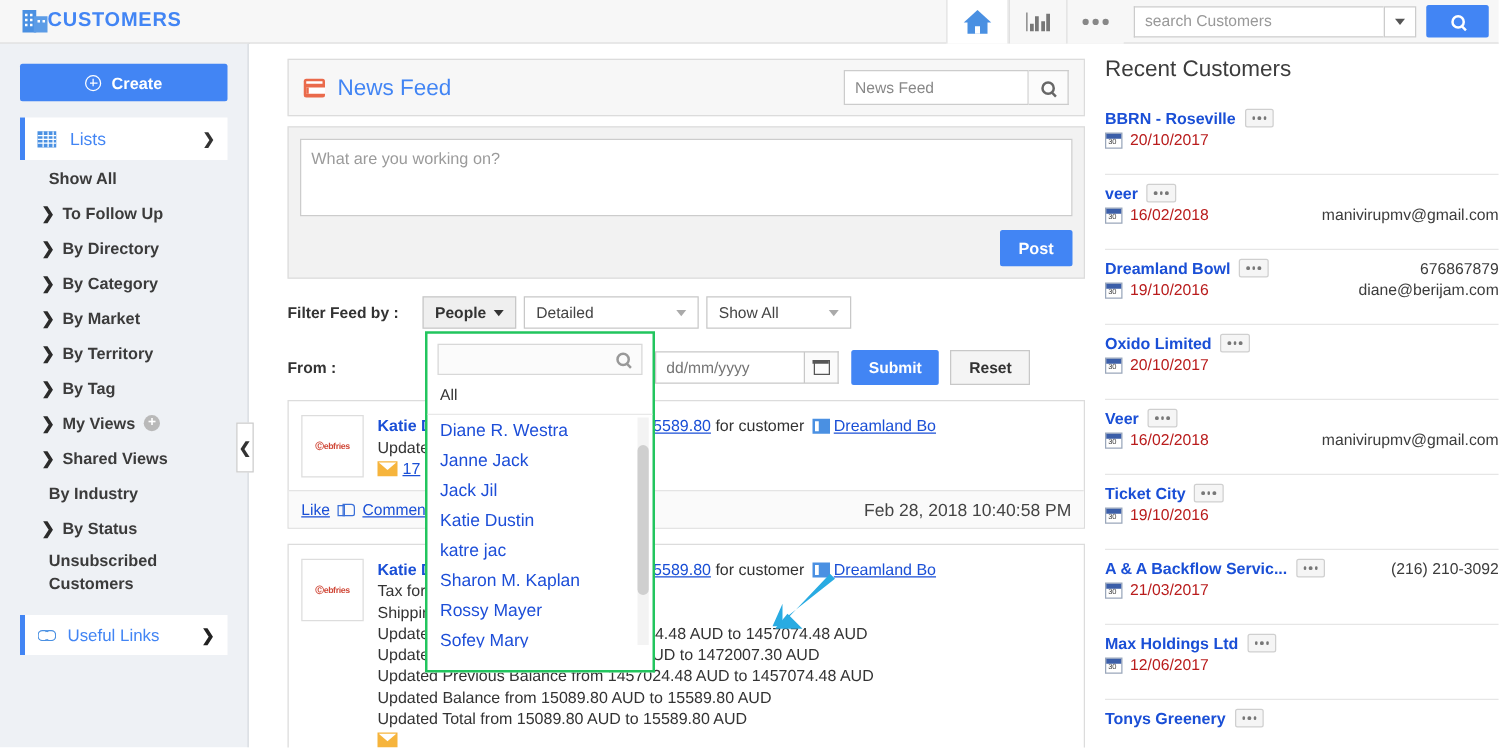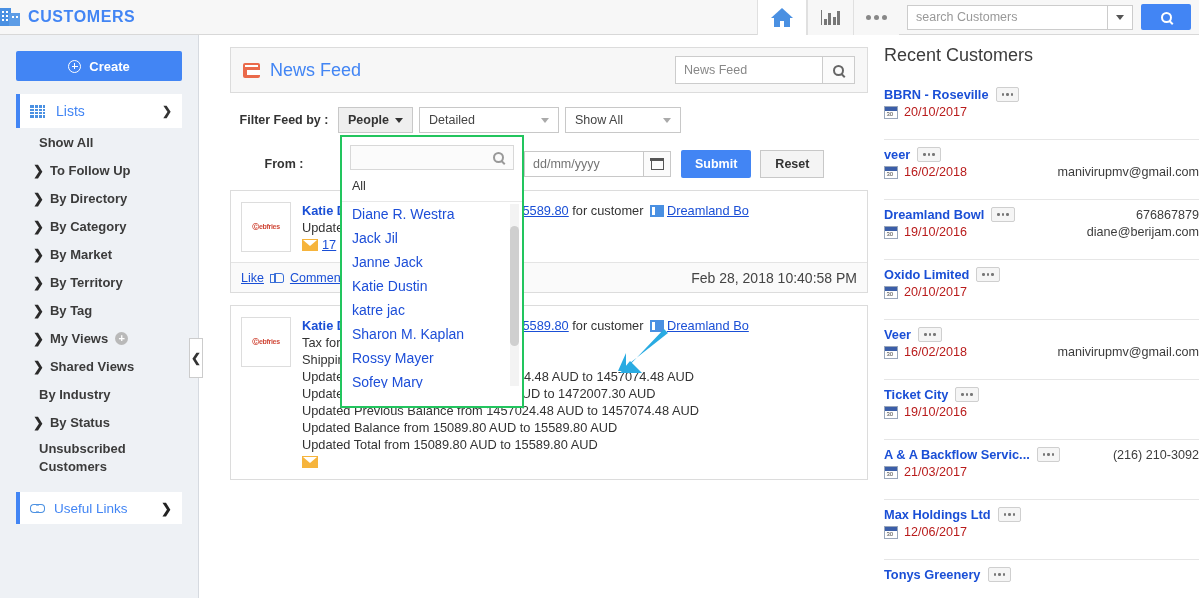--- a/index.html
+++ b/index.html
@@ -11,21 +11,21 @@
     background: #ffffff;
   }
   .app { position: relative; width:1199px; height:598px; }
 
   
   .topbar {
     position:absolute; left:0; top:0; width:1199px; height:35px;
     background:#f7f7f7; border-bottom:1px solid #d8d8d8;
     display:flex; align-items:center;
   }
-  .brand { display:flex; align-items:center; gap:8px; width:600px; height:100%; }
+  .brand { display:flex; align-items:center; padding-left:18px; width:600px; height:100%; }
   .brand-title {
     color:#4285f4; font-size:16px; font-weight:bold; letter-spacing:0.6px;
   }
   .bldg-icon { width:20px; height:18px; position:relative; }
   .bldg-icon .b1 { position:absolute; left:0; top:0; width:11px; height:18px; background:#4a90e2; }
   .bldg-icon .b2 { position:absolute; left:9px; top:5px; width:11px; height:13px; background:#5c9ce6; }
   .bldg-icon .w { position:absolute; background:#fff; width:2px; height:2px; }
 
   .topbar-right { margin-left:auto; display:flex; align-items:center; height:100%; }
   .icon-cell {
@@ -185,21 +185,21 @@
   }
   .compose textarea::placeholder { color:#9b9b9b; }
   .compose .row { display:flex; justify-content:flex-end; margin-top:8px; }
   .post-btn {
     background:#4285f4; color:#fff; border:none; font-weight:bold; font-size:13px;
     padding:7px 15px; cursor:pointer; border-radius:2px; font-family:"Liberation Sans", sans-serif;
   }
 
   .filters { margin-top:12px; position:relative; }
   .frow { display:flex; align-items:center; height:30px; }
-  .flabel { width:108px; text-align:center; font-weight:bold; font-size:12.5px; color:#333; }
+  .flabel { width:108px; text-align:left; font-weight:bold; font-size:12.5px; color:#333; }
   .people-btn {
     height:26px; border:1px solid #c8c8c8; background:#efefef; padding:0 9px;
     display:flex; align-items:center; gap:6px; font-weight:bold; font-size:12.5px;
     color:#333; cursor:pointer;
   }
   .caret-d { width:0;height:0;border-left:4px solid transparent;border-right:4px solid transparent;border-top:5px solid #333; }
   .sel {
     height:26px; border:1px solid #c8c8c8; background:#fff; display:flex; align-items:center;
     padding:0 0 0 9px; font-size:12.5px; color:#444; margin-left:6px; cursor:pointer;
   }
@@ -450,20 +450,26 @@
         <span class="feed-ico"></span>
         <span class="feed-head-title">News Feed</span>
         <div class="feed-search">
           <input value="" placeholder="News Feed" style="">
           <div class="btn">
             <span class="mag dark"></span>
           </div>
         </div>
       </div>
 
+      <div class="compose">
+        <textarea placeholder="What are you working on?" style=""></textarea>
+        <div class="row">
+          <button class="post-btn">Post</button>
+        </div>
+      </div>
 
       <div class="filters">
         <div class="frow">
           <div class="flabel">Filter Feed by :</div>
           <div class="people-btn">
             <span>People</span>
             <span class="caret-d"></span>
           </div>
           <div class="sel detailed">
             <span class="txt">Detailed</span>
@@ -491,22 +497,22 @@
         </div>
 
         <div class="people-dd">
           <div class="dd-search-wrap" style="position:relative;">
             <input class="dd-search" value="" style="">
             <span class="dd-search-ico"><span class="mag grey"></span></span>
           </div>
           <div class="dd-all">All</div>
           <div class="dd-list">
             <div class="dd-item">Diane R. Westra</div>
+            <div class="dd-item">Janne Jack</div>
             <div class="dd-item">Jack Jil</div>
-            <div class="dd-item">Janne Jack</div>
             <div class="dd-item">Katie Dustin</div>
             <div class="dd-item">katre jac</div>
             <div class="dd-item">Sharon M. Kaplan</div>
             <div class="dd-item">Rossy Mayer</div>
             <div class="dd-item">Sofey Mary</div>
             <div class="dd-scroll"></div>
             <div class="dd-thumb"></div>
           </div>
         </div>
 

